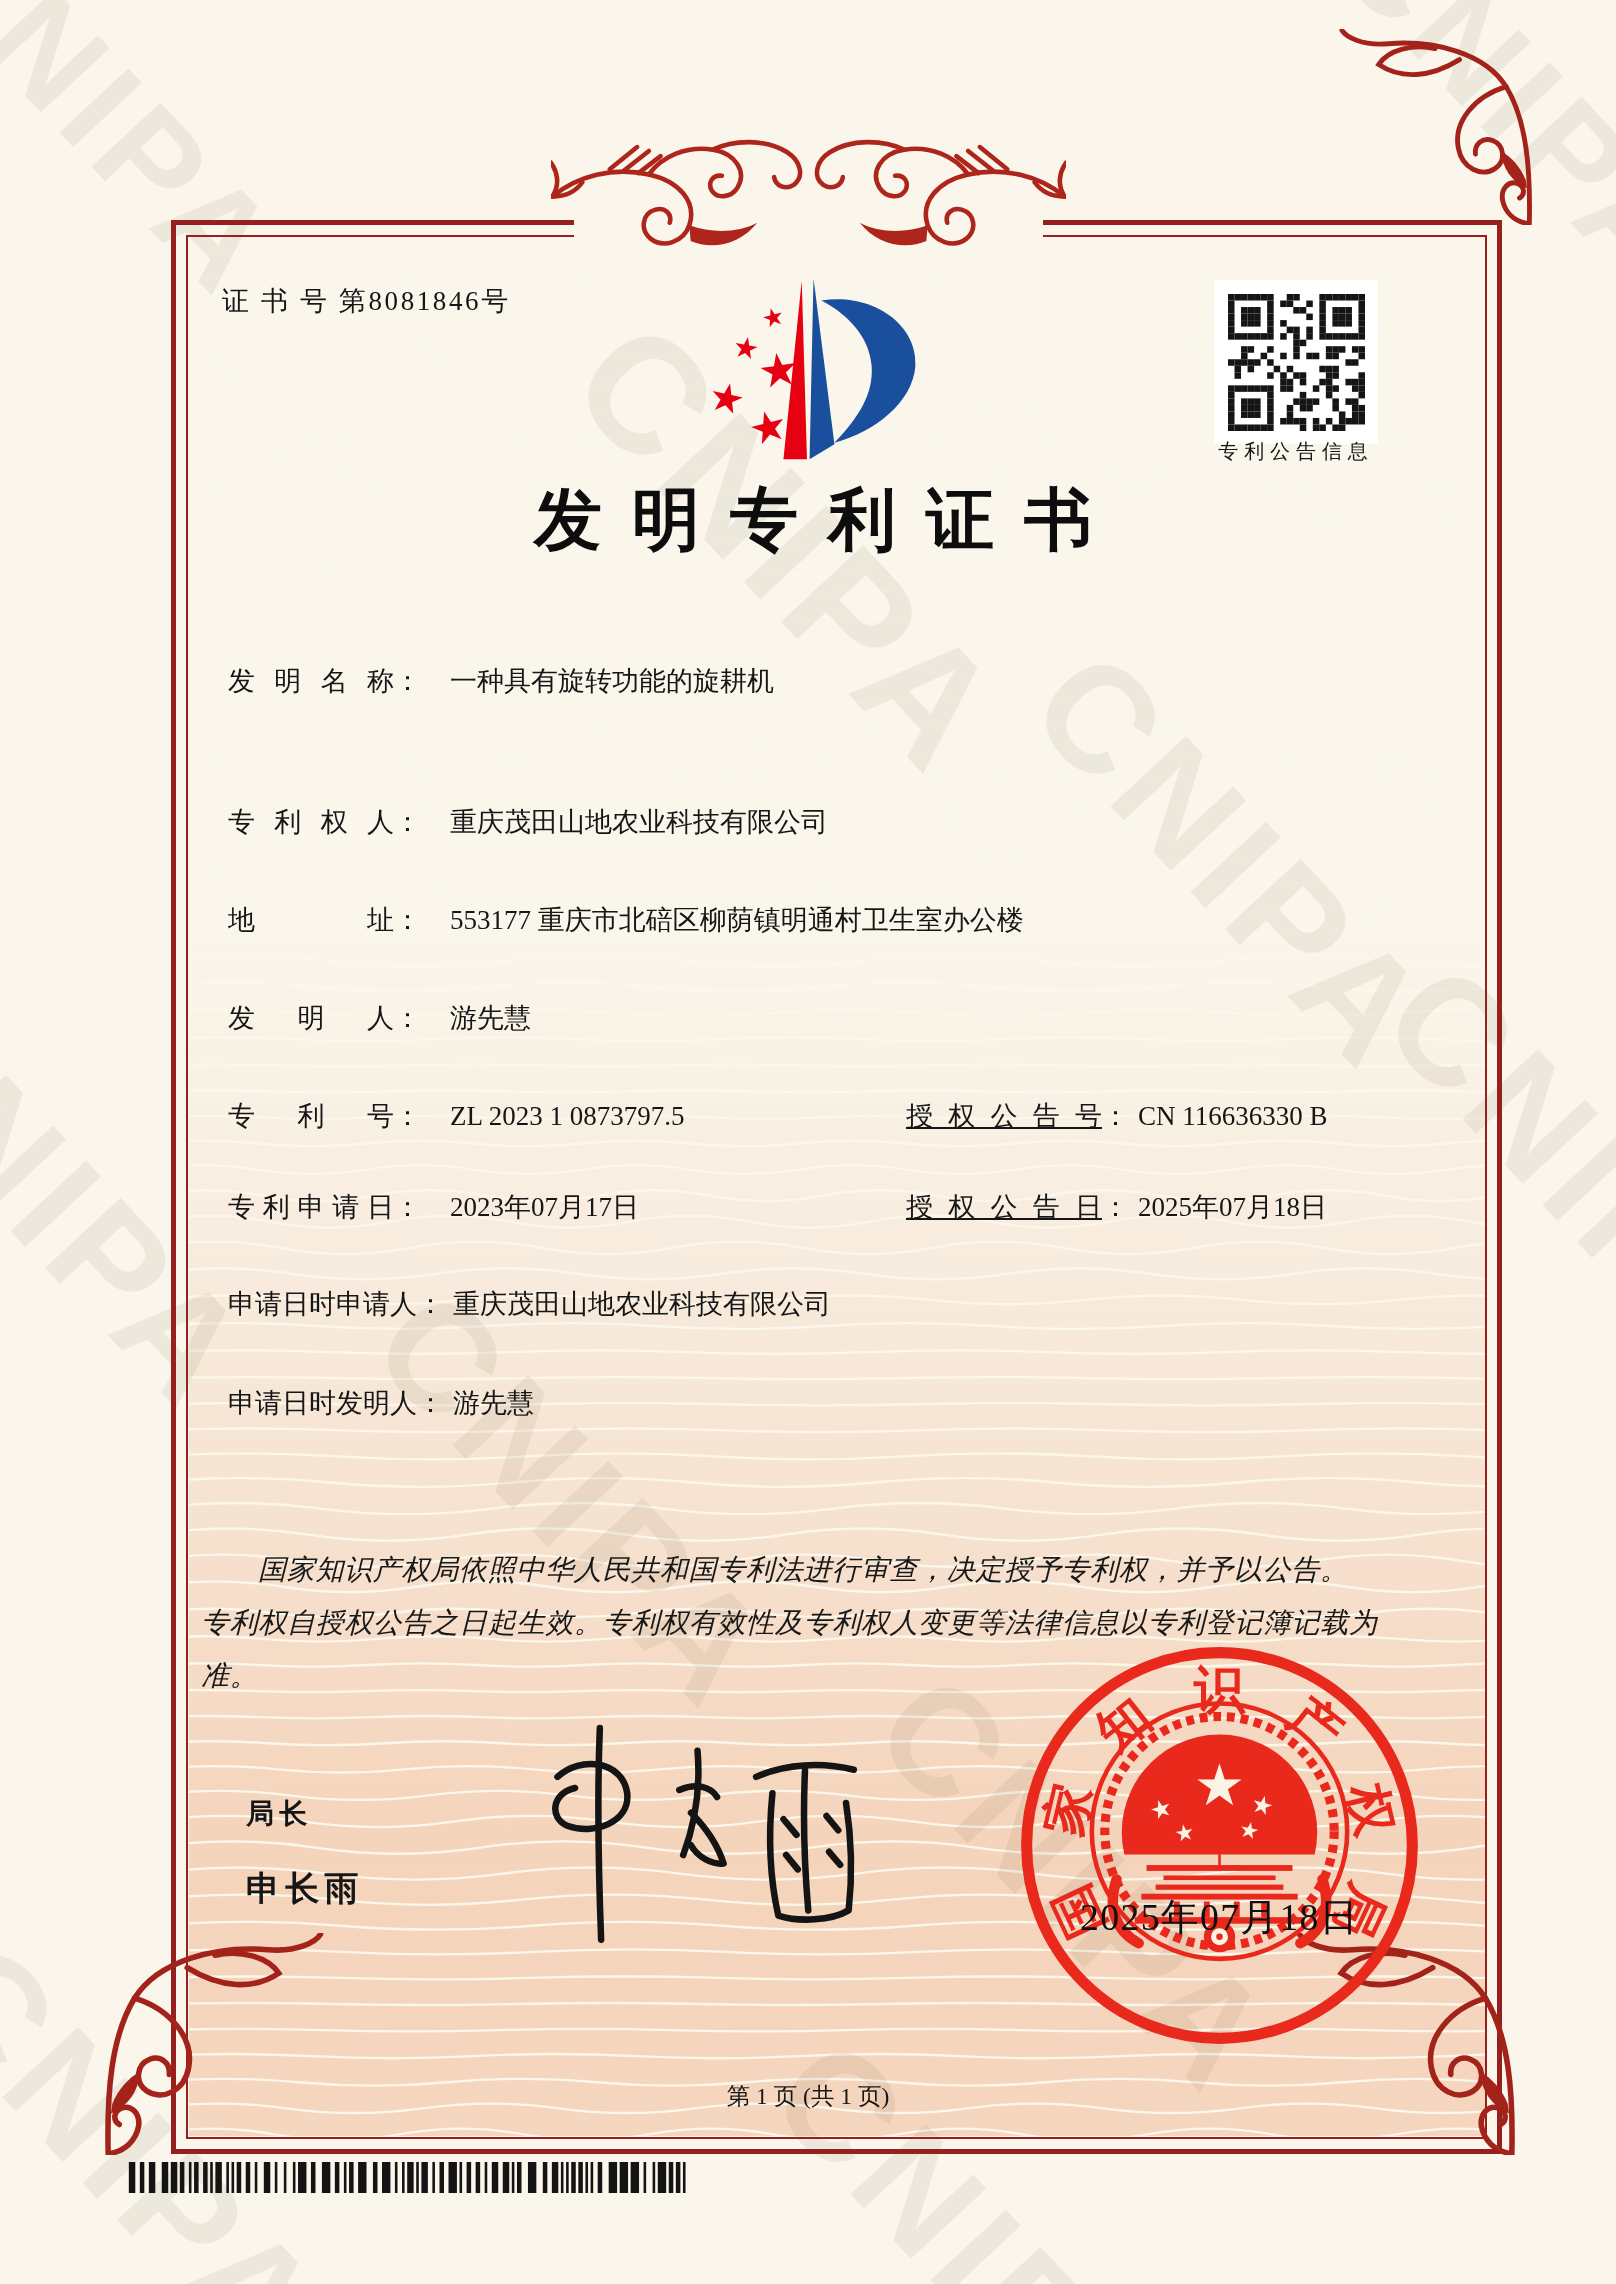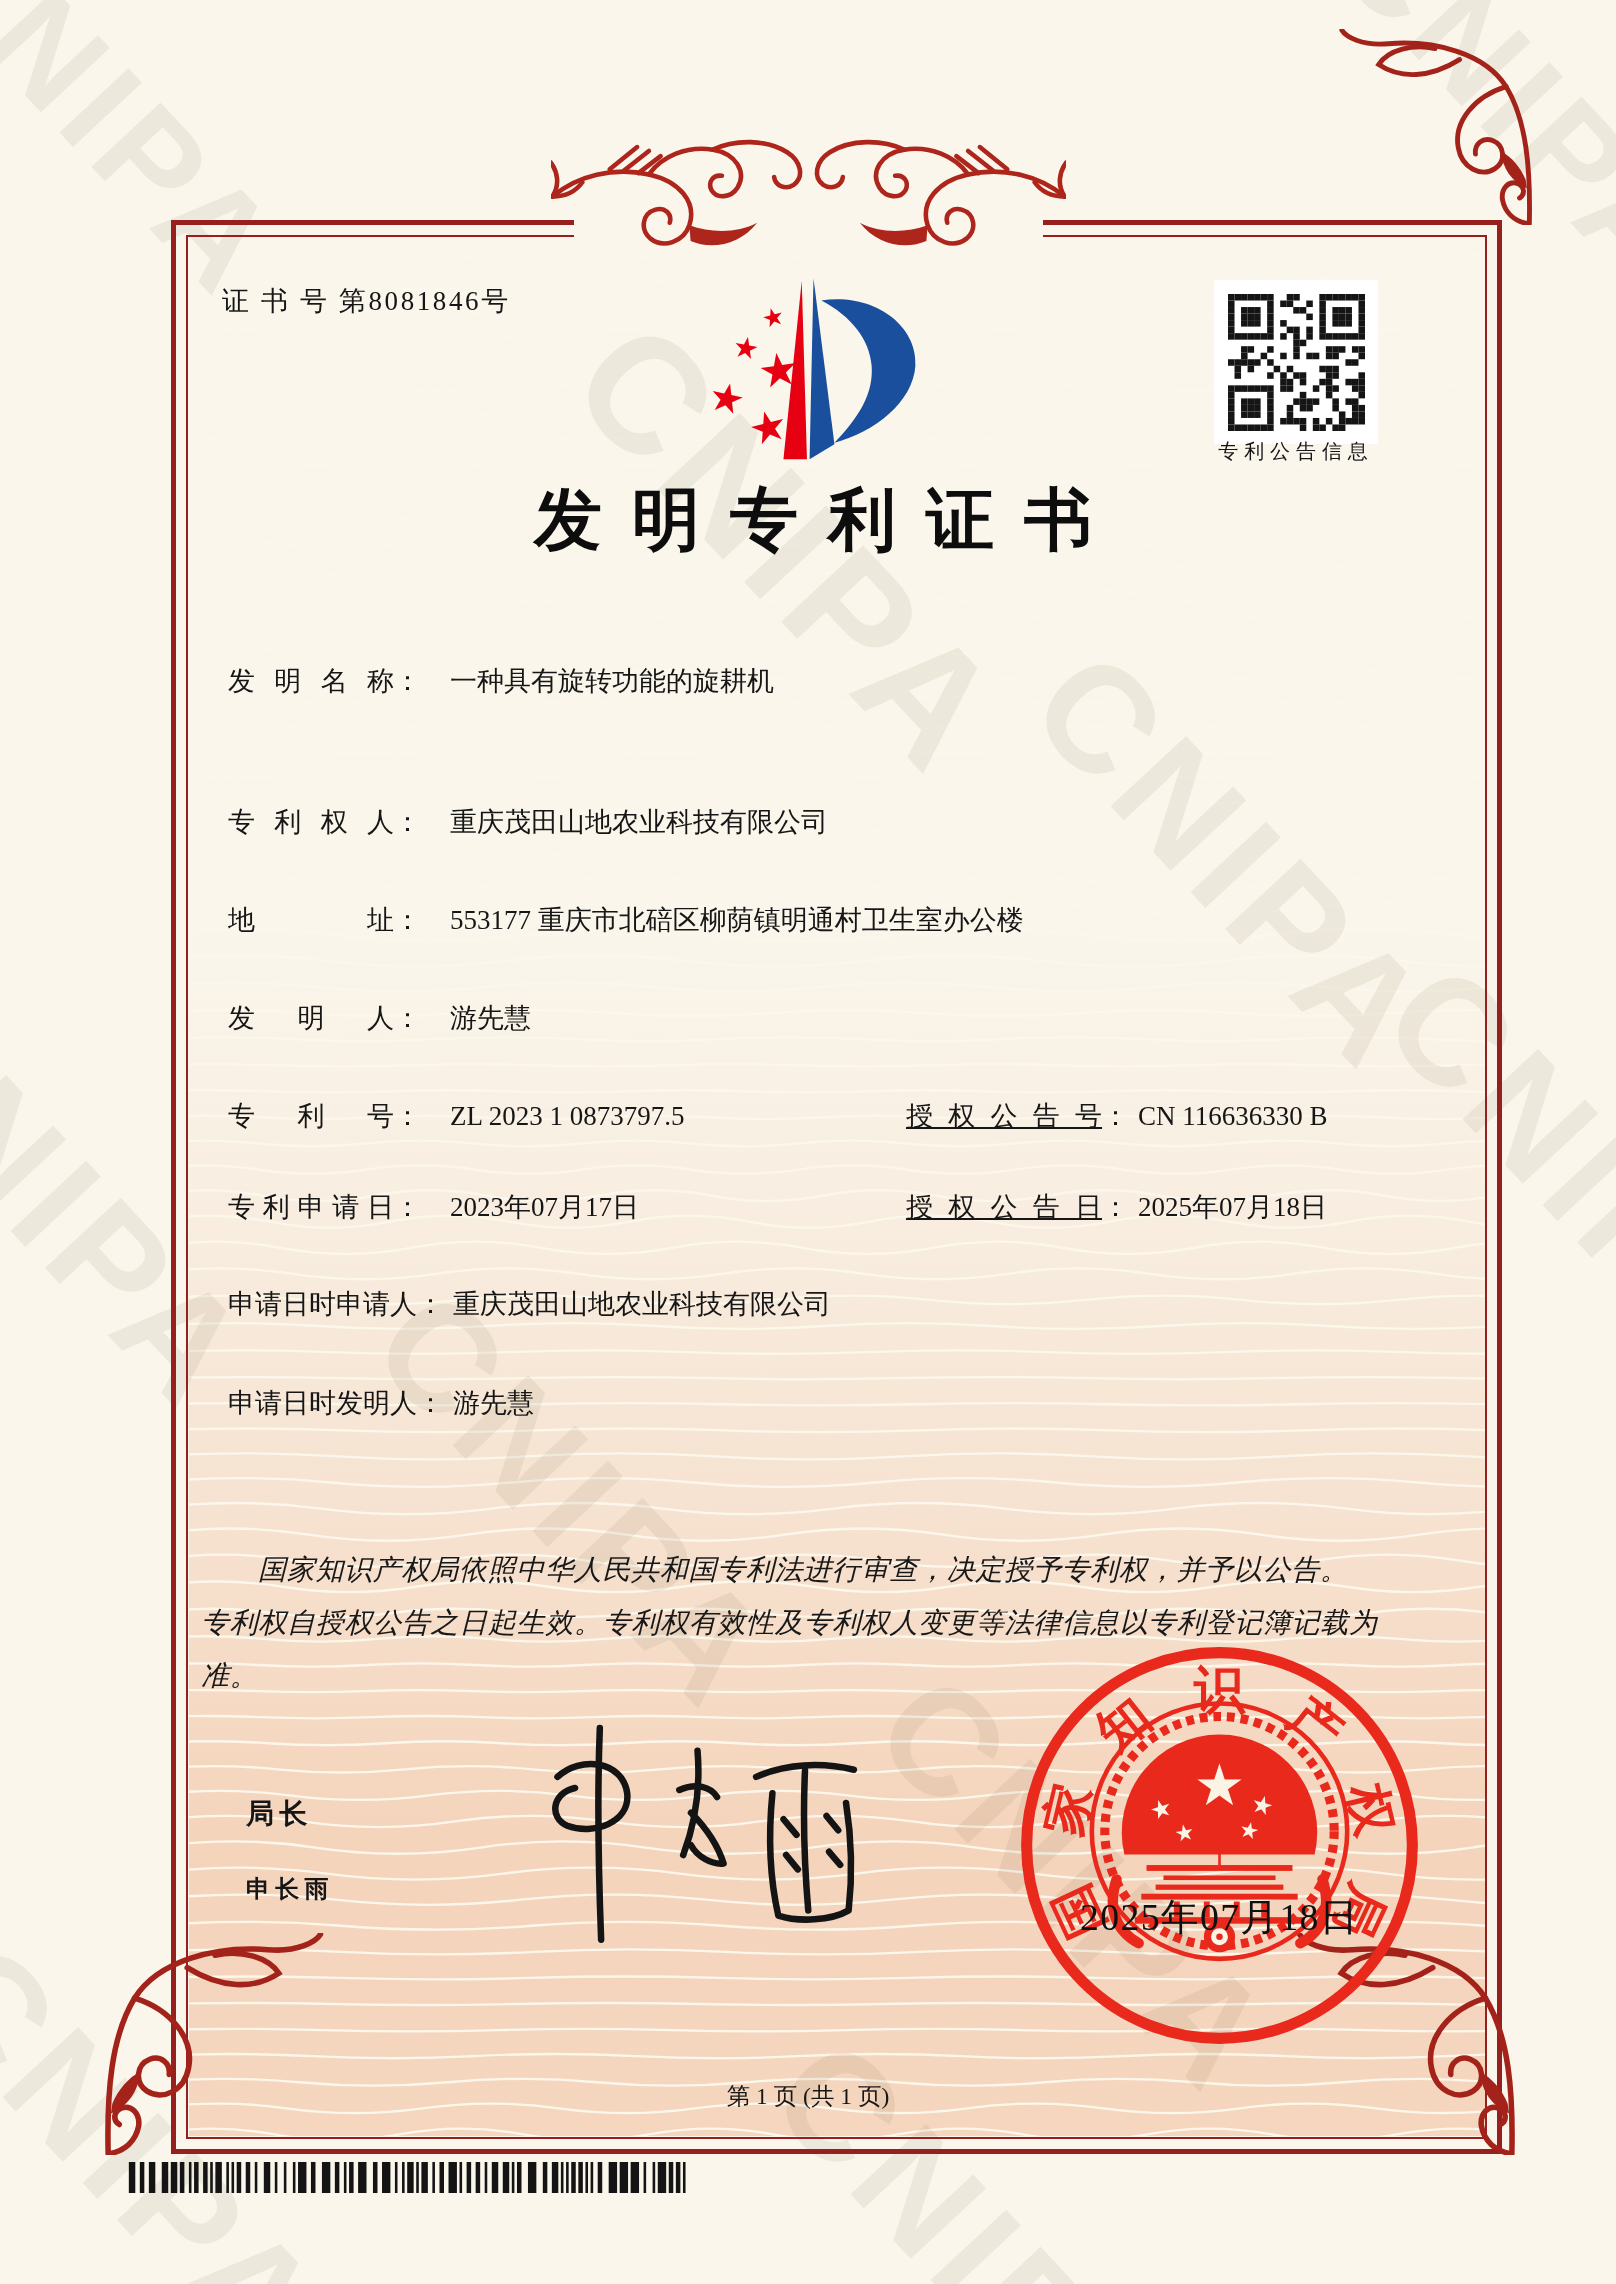--- a/index.html
+++ b/index.html
@@ -38,21 +38,21 @@
   .val{position:absolute;left:222px;top:0;white-space:nowrap;}
   .vinline{margin-left:9px;}
   .r2{position:absolute;left:678px;top:0;white-space:nowrap;}
   .r2 .just{width:196px;text-decoration:underline;}
   
   .body-text{position:absolute;left:201px;top:1543px;width:1215px;font-size:28px;line-height:53px;
       font-style:italic;letter-spacing:0.7px;z-index:5;color:#181818;}
   .body-line1{text-indent:57px;}
   .gov-title{position:absolute;left:246px;top:1794px;font-size:28px;line-height:39px;letter-spacing:5.2px;
       font-family:"Liberation Sans","DejaVu Sans",sans-serif;font-weight:600;z-index:5;}
-  .gov-name{position:absolute;left:246px;top:1869px;font-size:24px;line-height:39px;letter-spacing:5.2px;
+  .gov-name{position:absolute;left:246px;top:1869px;font-size:34px;line-height:39px;letter-spacing:5.2px;
       font-family:"Liberation Sans","DejaVu Sans",sans-serif;font-weight:600;z-index:5;}
   .sig{position:absolute;left:502px;top:1715px;z-index:5;}
   .seal{position:absolute;left:1011px;top:1637px;z-index:6;}
   .seal-ch{font-size:78px;font-weight:700;fill:#e8291c;font-family:"Liberation Serif","DejaVu Serif",serif;}
   .emb-star{fill:#fbf3e4;font-family:"DejaVu Sans",sans-serif;}
   .seal-date{font-size:58px;fill:#101010;letter-spacing:2px;font-family:"Liberation Serif","DejaVu Serif",serif;}
   
   .footer{position:absolute;left:0;top:2081px;width:1616px;text-align:center;font-size:23.5px;line-height:31px;z-index:5;}
   .barcode{position:absolute;left:126px;top:2162px;z-index:5;}
 </style>

